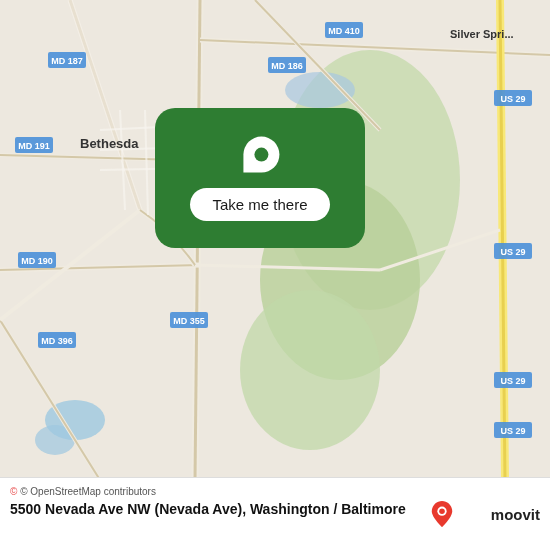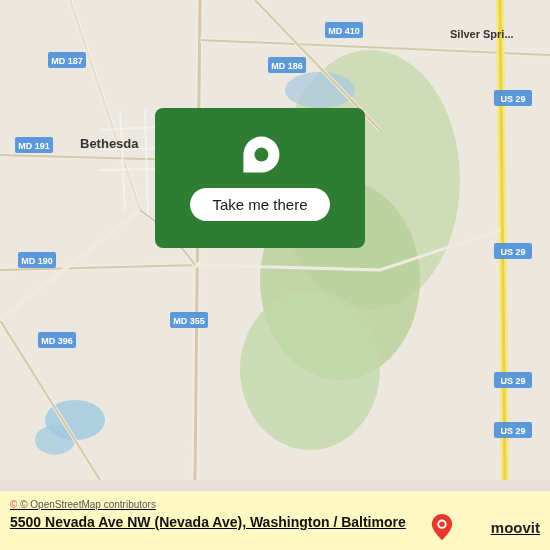--- a/index.html
+++ b/index.html
@@ -28,21 +28,21 @@
     }
 
     
     .green-panel {
       position: absolute;
       top: 108px;
       left: 155px;
       width: 210px;
       height: 140px;
       background-color: #2e7d32;
-      border-radius: 8px;
+      border-radius: 20px;
       display: flex;
       flex-direction: column;
       align-items: center;
       justify-content: center;
       gap: 8px;
     }
 
     .location-pin {
       width: 36px;
       height: 36px;
@@ -78,24 +78,23 @@
       cursor: pointer;
       white-space: nowrap;
     }
 
     
     .info-bar {
       position: absolute;
       bottom: 0;
       left: 0;
       right: 0;
-      background: #fef9c3;
-      padding: 8px 10px 10px 10px;
+      background: #ffffff;
+      padding: 8px 10px 23px 10px;
       border-top: 1px solid #ddd;
-      text-decoration: underline;
     }
 
     .osm-credit {
       font-size: 10px;
       color: #555;
       margin-bottom: 4px;
     }
 
     .address-line {
       font-size: 14px;

